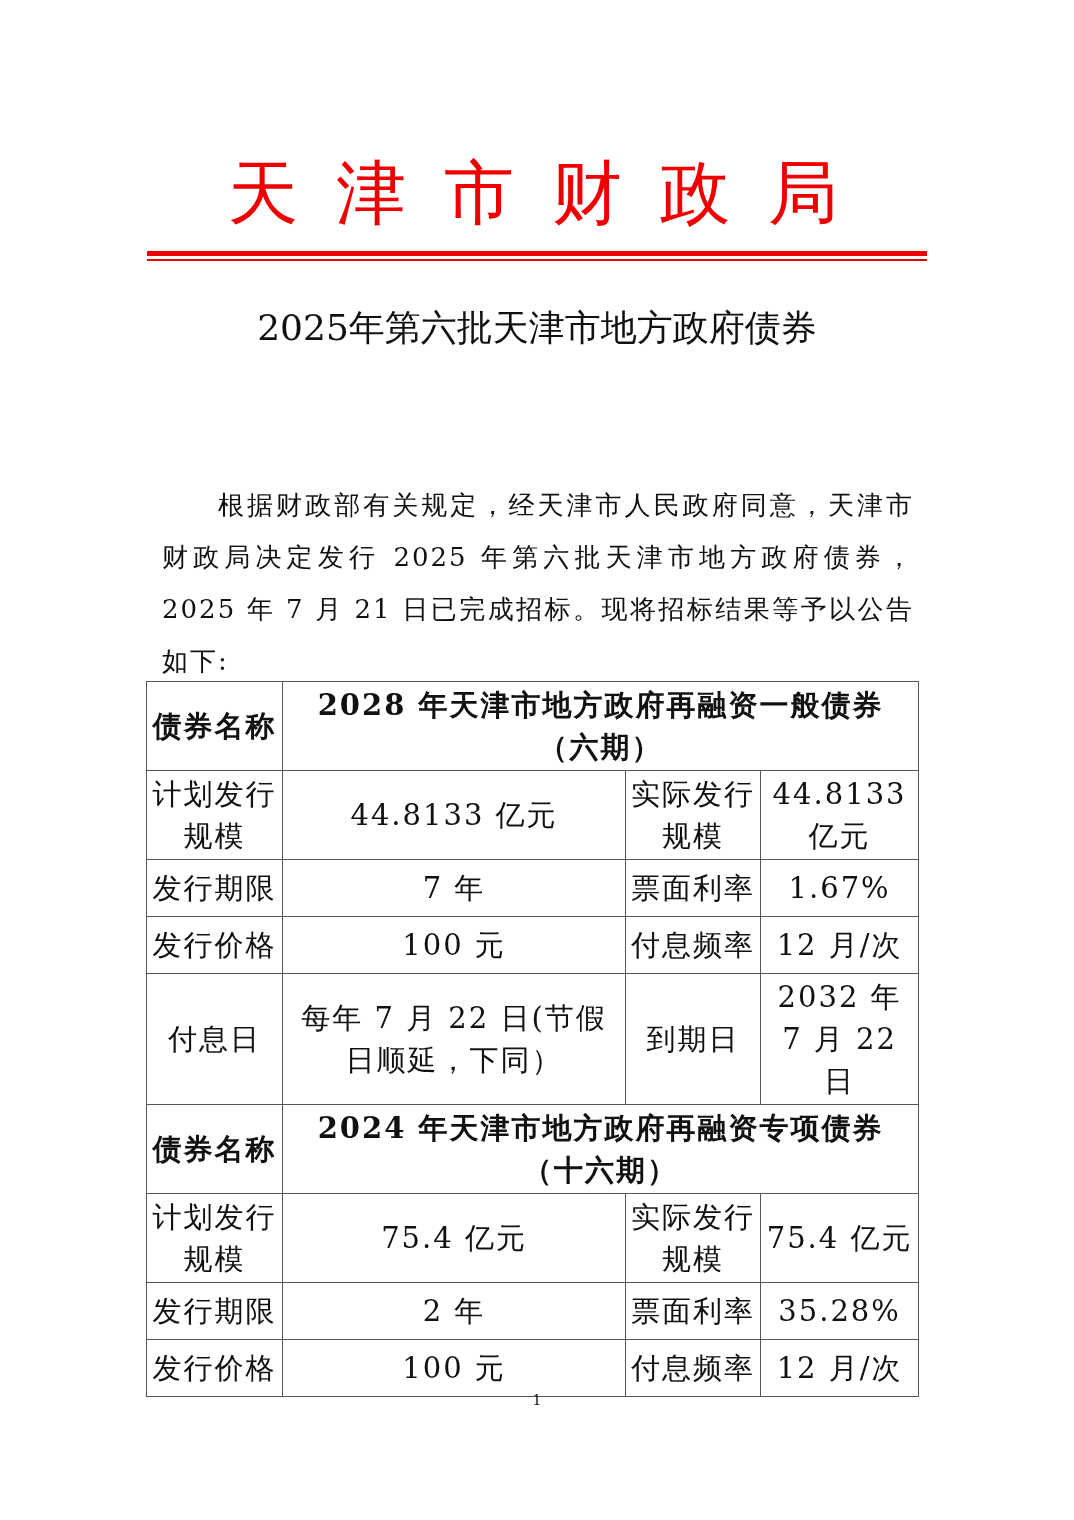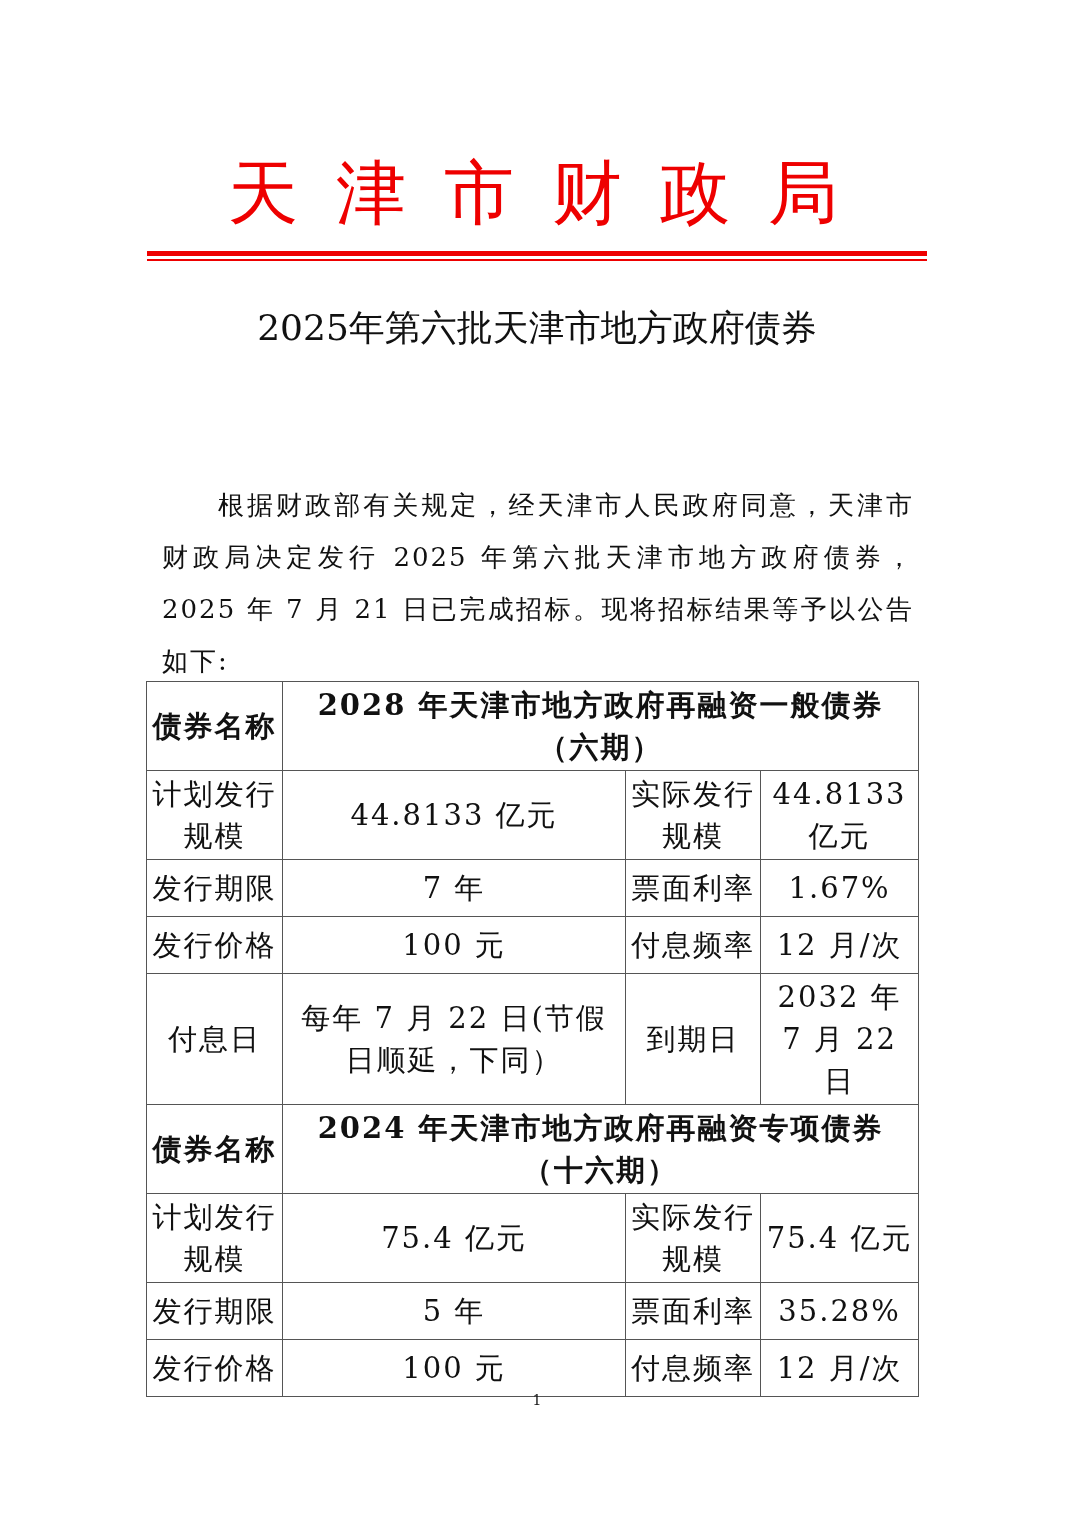--- a/index.html
+++ b/index.html
@@ -70,21 +70,21 @@
     <td colspan="3" class="bold">2024 年天津市地方政府再融资专项债券（十六期）</td>
   </tr>
   <tr style="height:88px">
     <td>计划发行规模</td>
     <td>75.4 亿元</td>
     <td>实际发行规模</td>
     <td>75.4 亿元</td>
   </tr>
   <tr style="height:57px">
     <td>发行期限</td>
-    <td>5 年</td>
+    <td>2 年</td>
     <td>票面利率</td>
     <td>35.28%</td>
   </tr>
   <tr style="height:57px">
     <td>发行价格</td>
     <td>100 元</td>
     <td>付息频率</td>
     <td>12 月/次</td>
   </tr>
 </tbody>

